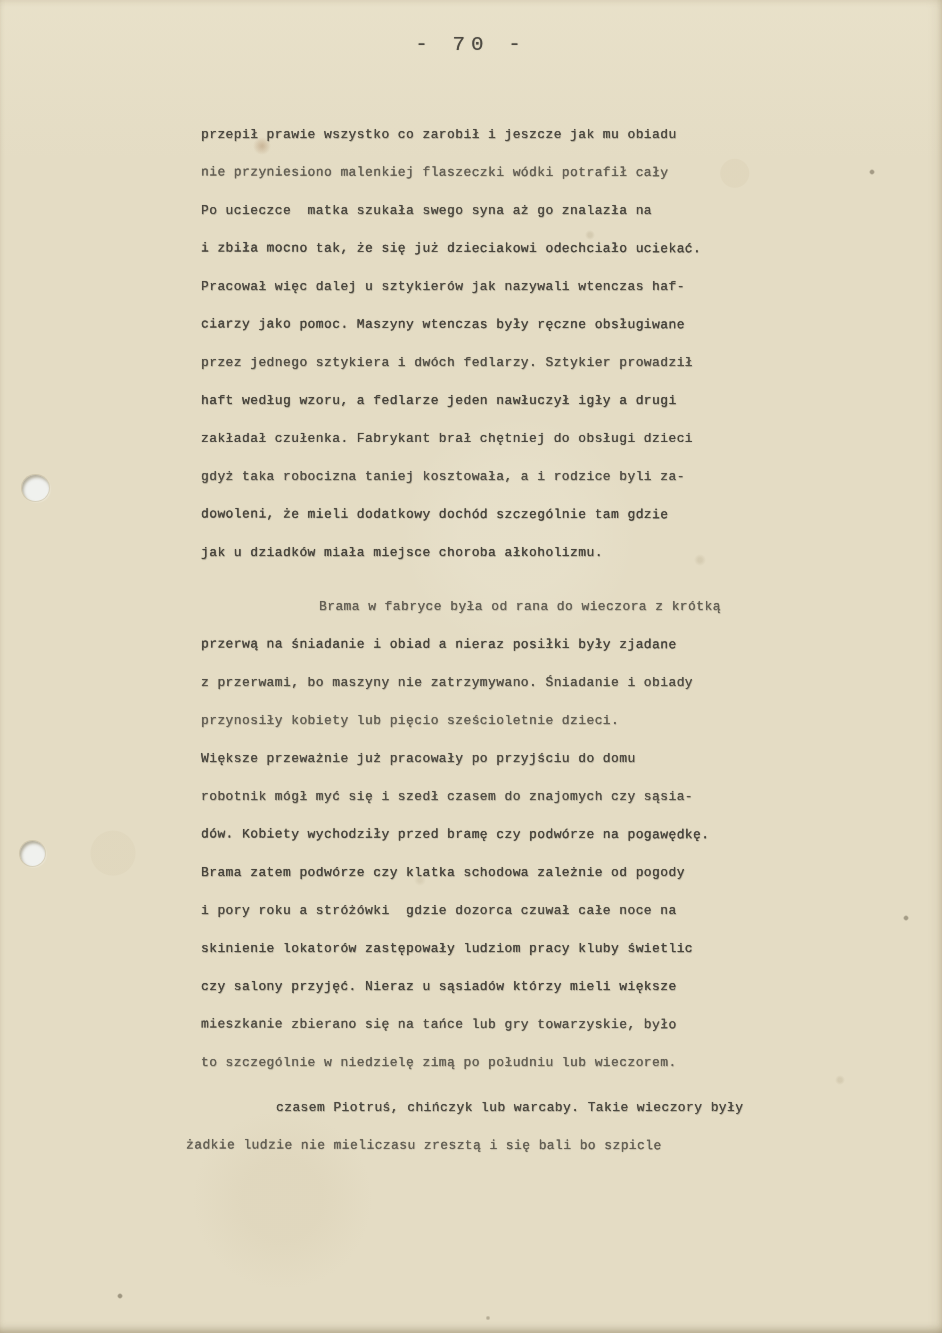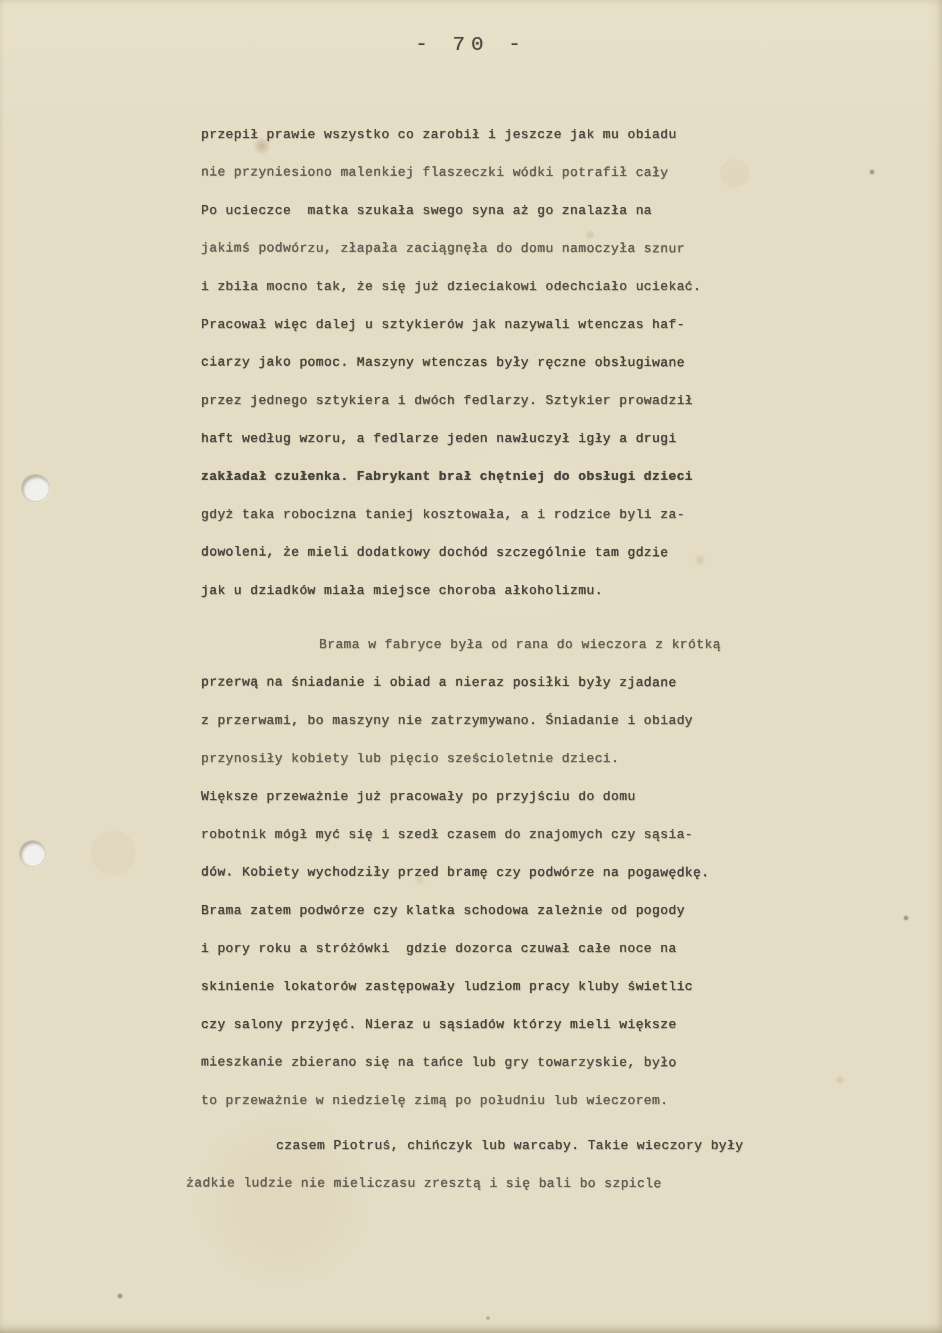--- a/index.html
+++ b/index.html
@@ -86,21 +86,21 @@
     white-space: pre;
     text-shadow:
       0 0 0.7px currentColor,
       0.5px 0.5px 0.8px rgba(70,64,52,0.35);
   }
   
   .line:nth-child(3n)   { opacity: 0.93; }
   .line:nth-child(4n+1) { opacity: 0.97; }
   .line:nth-child(5n+2) { transform: rotate(0.08deg); }
   .line.faded  { opacity: 0.82; }
-  .line.darker { opacity: 1; font-weight: bold; text-shadow: 0 0 1px currentColor; }
+  .line.darker { opacity: 1; font-weight: normal; text-shadow: 0 0 1px currentColor; }
 
   .para { margin: 0; }
   .para-3 { }
   .para-4 { margin-top: 16px; }
   .para-5 { margin-top: 7px; margin-left: -15px; }
   .para-4 .line:first-child { text-indent: 118px; }
   .para-5 .line:first-child { text-indent: 90px; }
 </style>
 </head>
 <body>
@@ -114,21 +114,20 @@
 
   <div class="text-block">
 
     <div class="para para-1">
       <div class="line">przepił prawie wszystko co zarobił i jeszcze jak mu obiadu</div>
       <div class="line faded">nie przyniesiono malenkiej flaszeczki wódki potrafił cały</div>
     </div>
 
     <div class="para para-2">
       <div class="line">Po ucieczce  matka szukała swego syna aż go znalazła na</div>
-      <div class="line faded">jakimś podwórzu, złapała zaciągnęła do domu namoczyła sznur</div>
       <div class="line">i zbiła mocno tak, że się już dzieciakowi odechciało uciekać.</div>
     </div>
 
     <div class="para para-3">
       <div class="line">Pracował więc dalej u sztykierów jak nazywali wtenczas haf-</div>
       <div class="line">ciarzy jako pomoc. Maszyny wtenczas były ręczne obsługiwane</div>
       <div class="line">przez jednego sztykiera i dwóch fedlarzy. Sztykier prowadził</div>
       <div class="line">haft według wzoru, a fedlarze jeden nawłuczył igły a drugi</div>
       <div class="line darker">zakładał czułenka. Fabrykant brał chętniej do obsługi dzieci</div>
       <div class="line">gdyż taka robocizna taniej kosztowała, a i rodzice byli za-</div>
@@ -142,21 +141,21 @@
       <div class="line">z przerwami, bo maszyny nie zatrzymywano. Śniadanie i obiady</div>
       <div class="line faded">przynosiły kobiety lub pięcio sześcioletnie dzieci.</div>
       <div class="line">Większe przeważnie już pracowały po przyjściu do domu</div>
       <div class="line">robotnik mógł myć się i szedł czasem do znajomych czy sąsia-</div>
       <div class="line">dów. Kobiety wychodziły przed bramę czy podwórze na pogawędkę.</div>
       <div class="line">Brama zatem podwórze czy klatka schodowa zależnie od pogody</div>
       <div class="line">i pory roku a stróżówki  gdzie dozorca czuwał całe noce na</div>
       <div class="line">skinienie lokatorów zastępowały ludziom pracy kluby świetlic</div>
       <div class="line">czy salony przyjęć. Nieraz u sąsiadów którzy mieli większe</div>
       <div class="line">mieszkanie zbierano się na tańce lub gry towarzyskie, było</div>
-      <div class="line faded">to przeważnie w niedzielę zimą po południu lub wieczorem.</div>
+      <div class="line faded">to szczególnie w niedzielę zimą po południu lub wieczorem.</div>
     </div>
 
     <div class="para para-5">
       <div class="line">czasem Piotruś, chińczyk lub warcaby. Takie wieczory były</div>
       <div class="line faded">żadkie ludzie nie mieliczasu zresztą i się bali bo szpicle</div>
     </div>
 
   </div>
 </div>
 

